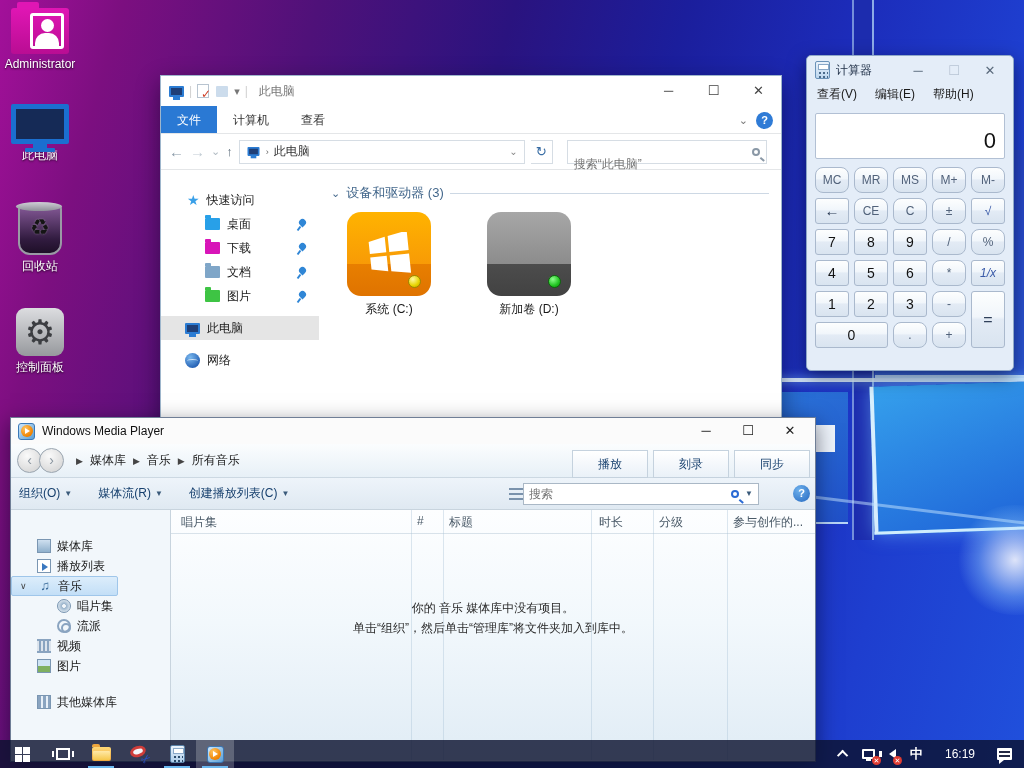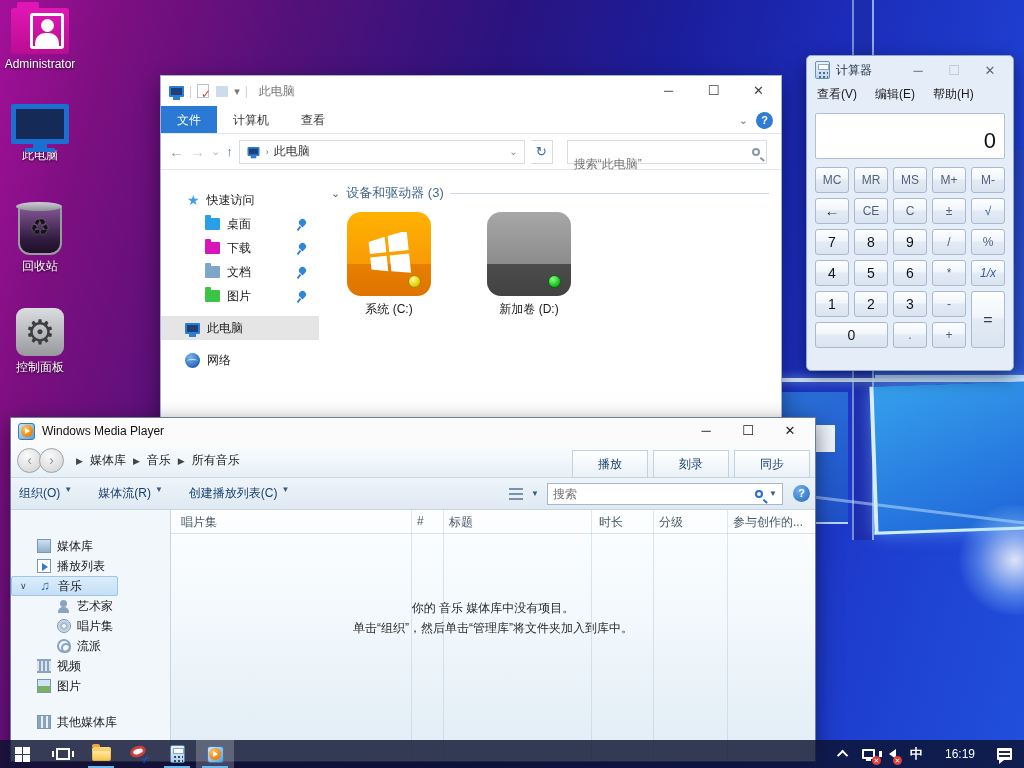--- a/index.html
+++ b/index.html
@@ -110,21 +110,21 @@
   .c-ic { width:15px; height:18px; background:linear-gradient(180deg,#eaf2fb,#bcd6ee); border:1px solid #6a92b8; border-radius:2px; position:relative; }
   .c-ic::before { content:""; position:absolute; left:2px; top:2px; width:9px; height:4px; background:#fff; border:1px solid #8aa8c8; }
   .c-ic::after { content:""; position:absolute; left:2px; top:9px; width:10px; height:7px;
     background-image:radial-gradient(circle,#4a6a8a 1px,transparent 1.3px); background-size:4px 4px; }
   .c-menu { display:flex; gap:18px; padding:2px 10px 4px 10px; color:#1a1a1a; }
   .c-disp { margin:6px 8px; height:46px; background:#fff; border:1px solid #b2c0d4; border-radius:2px; position:relative; }
   .c-disp .val { position:absolute; right:8px; bottom:4px; font-size:22px; color:#111; }
   .c-grid { display:grid; grid-template-columns:repeat(5,1fr); grid-auto-rows:26px; gap:5px; margin:8px 8px; }
   .cb { background:linear-gradient(180deg,#fdfefe 0%,#f1f6fb 45%,#e3ebf5 50%,#d9e4f0 100%); border:1px solid #aab9cd; border-radius:3px; text-align:center; line-height:24px; font-size:12px; color:#30405a; }
   .cb.num { font-size:14px; color:#121212; }
-  .cb.op { color:#51627a; }
+  .cb.op { color:#51627a;border-radius:8px; }
   .cb.fn { color:#3a5aa8; font-style:italic; }
   .cb.bs { font-size:15px; font-weight:bold; color:#24344e; }
   .cb.eq { grid-column:5; grid-row:span 2; line-height:56px; font-size:16px; }
   .cb.zero { grid-column:1/3; }
 
   
   #wmp { position:absolute; left:10px; top:417px; width:806px; height:345px; background:#fff; border:1px solid #6f7e96; box-shadow:0 6px 20px rgba(0,0,20,.5); z-index:4; }
   .w-title { height:26px; display:flex; align-items:center; padding:0 7px; gap:7px; background:#fbfbfb; }
   .w-title .t { font-size:12px; color:#111; }
   .w-btns { position:absolute; right:4px; top:0; height:26px; display:flex; }
@@ -133,24 +133,24 @@
   .wmp-logo .orb { width:12px; height:12px; border-radius:50%; background:radial-gradient(circle at 35% 30%,#ffc45e,#f08200 70%); display:flex; align-items:center; justify-content:center; }
   .wmp-logo .tri { width:0; height:0; border-left:5px solid #fff; border-top:3px solid transparent; border-bottom:3px solid transparent; margin-left:1px; }
   .w-nav { height:34px; background:linear-gradient(180deg,#fbfdfe,#e7f0f7); border-bottom:1px solid #ccd8e2; display:flex; align-items:center; padding:0 6px; position:relative; }
   .navcirc { width:25px; height:25px; border-radius:50%; background:radial-gradient(circle at 40% 30%,#fafafa,#cfcfcf); border:1px solid #9aa5b0; color:#8a959f; text-align:center; line-height:23px; font-size:14px; flex:none; }
   .navcirc + .navcirc { margin-left:-3px; }
   .w-crumb { display:flex; align-items:center; gap:7px; margin-left:12px; color:#1a1a1a; }
   .w-crumb .arr { color:#444; font-size:9px; }
   .w-tabs { position:absolute; right:5px; top:6px; display:flex; gap:5px;align-items:flex-end; }
   .w-tab { width:76px; height:28px; border:1px solid #c5d2de; background:linear-gradient(180deg,#fff,#eaf1f8); color:#17406e; text-align:center; line-height:27px; }
   .w-tools { height:32px; background:linear-gradient(180deg,#eef4fa,#dfe9f2); border-bottom:1px solid #c8d4de; display:flex; align-items:center; padding:0 8px; position:relative; color:#17406e; }
-  .w-tool { display:flex; align-items:flex-start; gap:4px; margin-right:26px; }
+  .w-tool { display:flex; align-items:center; gap:4px; margin-right:26px; }
   .caret { font-size:8px; color:#3a5a7a; }
   .viewic { width:14px; height:12px; background:repeating-linear-gradient(180deg,#7a92ac 0 2px,transparent 2px 5px); position:relative; }
-  .w-search { display:flex; align-items:center; height:22px; background:#fff; border:1px solid #aab8c6; width:236px; padding:0 5px; position:absolute; left:536px; }
+  .w-search { display:flex; align-items:center; height:22px; background:#fff; border:1px solid #aab8c6; width:236px; padding:0 5px; position:absolute; left:512px; }
   .w-search input { border:none; outline:none; flex:1; font-size:12px; color:#555; font-family:inherit; }
   .mag.blue { border-color:#2a6ad4; } .mag.blue::after { background:#2a6ad4; }
   .w-help { position:absolute; left:782px; width:17px; height:17px; border-radius:50%; background:radial-gradient(circle at 35% 30%,#6db0ec,#2568c0); color:#fff; text-align:center; line-height:17px; font-size:11px; font-weight:bold; }
   .w-body { display:flex; height:250px; position:relative; }
   .w-side { width:160px; background:#f2f7fb; border-right:1px solid #c8d4de; padding-top:26px; font-size:12px; position:relative; }
   .w-item { display:flex; align-items:center; height:20px; padding-left:26px; gap:6px; color:#1a1a1a; position:relative; }
   .w-item.sub { padding-left:46px; }
   .w-item.sel { background:linear-gradient(180deg,#dcedfb,#c3dff7); border:1px solid #9fc6ea; border-radius:2px; margin-right:52px; }
   .w-item .exp { position:absolute; left:8px; color:#444; font-size:9px; }
   .mini { width:14px; height:14px; flex:none; position:relative; }
@@ -460,24 +460,20 @@
         <div class="w-item">
           <span class="mini m-pl"></span>
           <span>播放列表</span>
         </div>
         <div class="w-item sel">
           <span class="exp">∨</span>
           <span class="mini m-note">♫</span>
           <span>音乐</span>
         </div>
         <div class="w-item sub">
-          <span class="mini m-artist"></span>
-          <span>艺术家</span>
-        </div>
-        <div class="w-item sub">
           <span class="mini m-disc"></span>
           <span>唱片集</span>
         </div>
         <div class="w-item sub">
           <span class="mini m-genre"></span>
           <span>流派</span>
         </div>
         <div class="w-item">
           <span class="mini m-video"></span>
           <span>视频</span>

